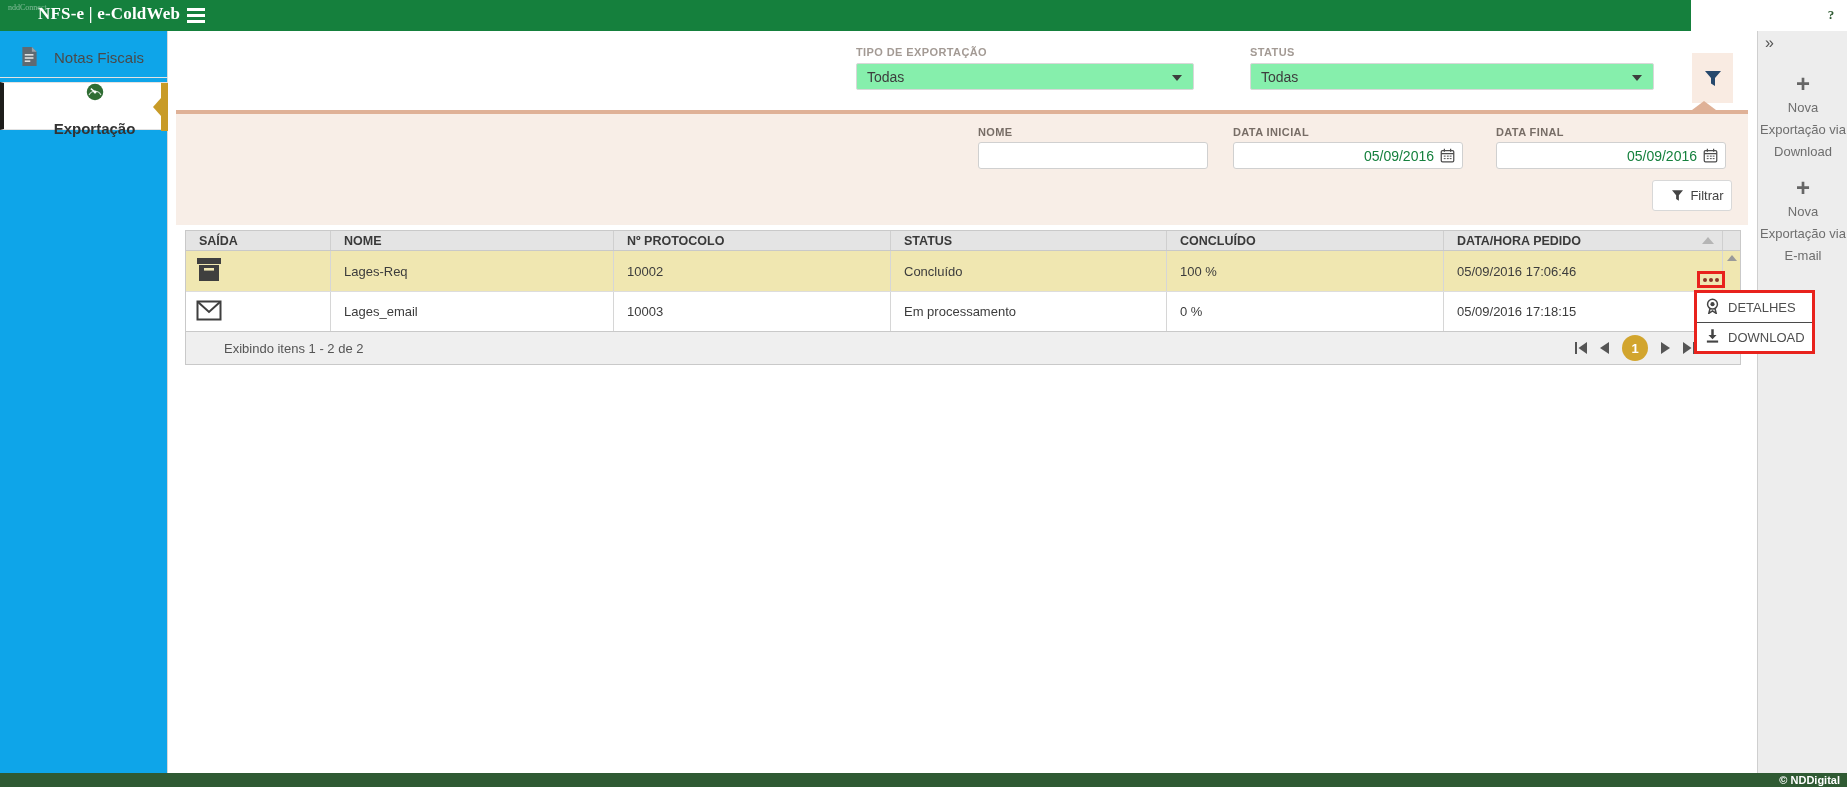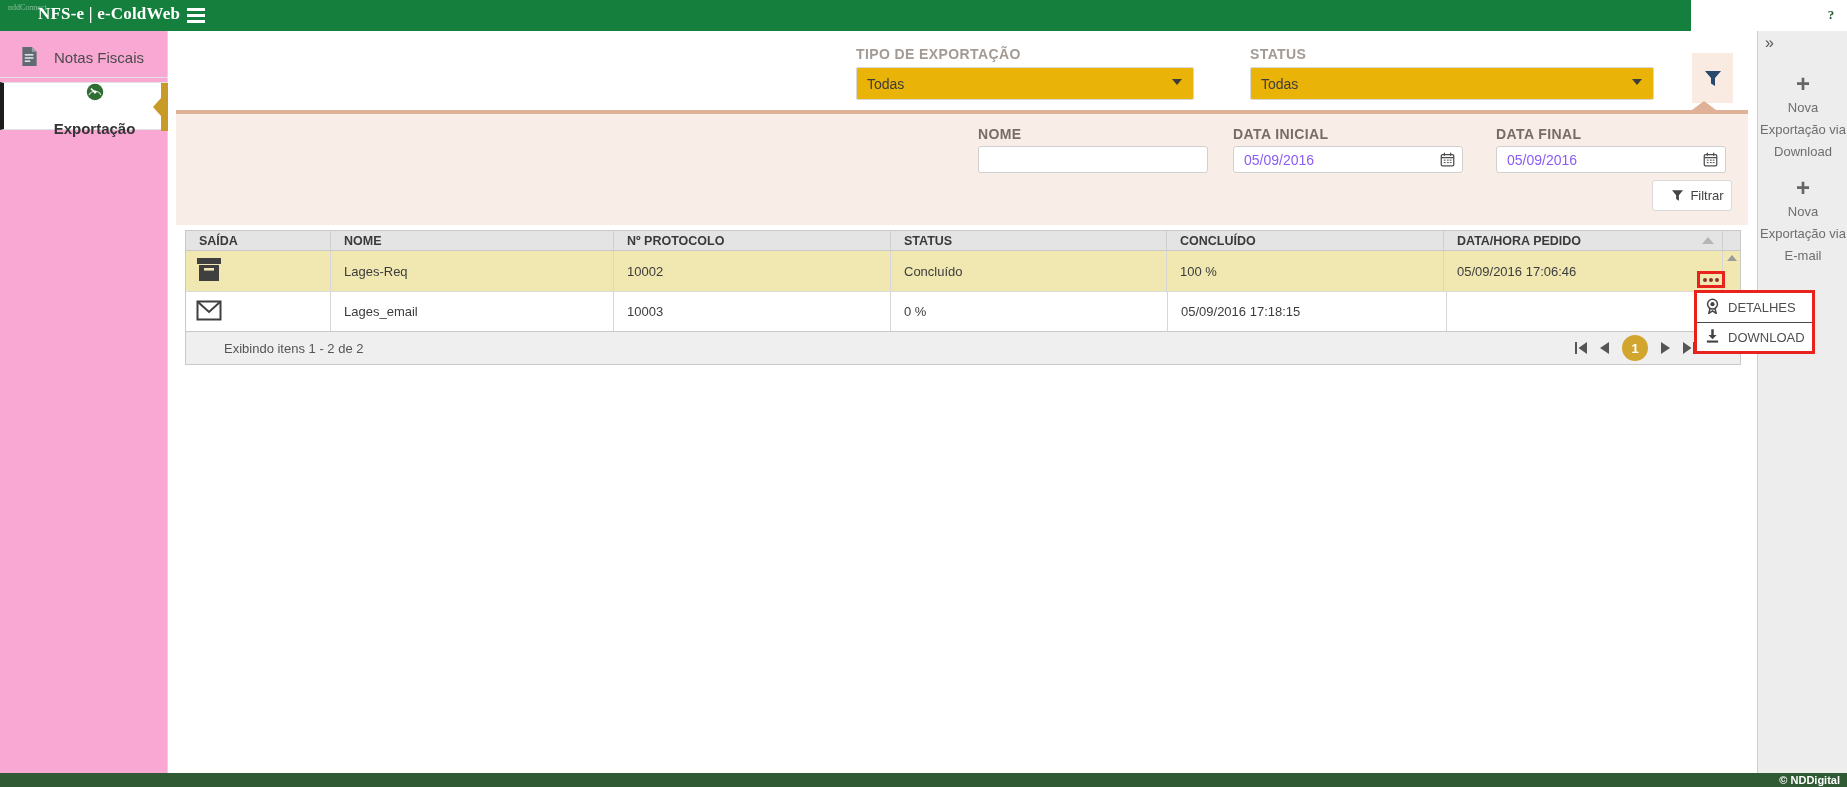--- a/index.html
+++ b/index.html
@@ -16,55 +16,55 @@
   .tb-expand { left:1694px; }
   .tb-person { left:1738px; }
   .tb-user { position:absolute; left:1766px; top:8px; font-size:13px; font-weight:bold; cursor:pointer; }
   .tb-caret { display:inline-block; margin-left:6px; width:0; height:0; border-left:4px solid transparent; border-right:4px solid transparent; border-top:5px solid #fff; vertical-align:middle; }
   .tb-help { position:absolute; left:1822px; top:6px; width:18px; height:18px; border-radius:50%; background:#fff; color:#2f5a33; font-size:13px; font-weight:bold; text-align:center; line-height:18px; cursor:pointer; }
 
   
   .bottombar { position:absolute; left:0; top:773px; width:1847px; height:14px; background:#2f5a33; color:#fff; font-size:11px; font-weight:bold; line-height:14px; text-align:right; padding-right:7px; }
 
   
-  .sidebar { position:absolute; left:0; top:31px; width:168px; height:742px; background:#f9a8d4; border-right:1px solid #d9d9d9; }
+  .sidebar { position:absolute; left:0; top:31px; width:168px; height:742px; background:#0ea5e9; border-right:1px solid #d9d9d9; }
   .side-item { position:absolute; left:0; width:168px; display:flex; align-items:center; gap:16px; padding-left:21px; font-size:15px; color:#4a4a4a; cursor:pointer; border-bottom:1px solid #e2e2e2; border-top:1px solid #e2e2e2; }
   .side-item.notas { top:7px; height:40px; border-top:none; }
   .side-item.active { top:51px; height:48px; background:#fff; border-left:4px solid #1d1d1b; padding-left:17px; color:#333; font-weight:bold;flex-direction:column; }
   .gold-marker { position:absolute; right:-1px; top:0; width:8px; height:48px; background:#c89b27; }
   .gold-marker::before { content:""; position:absolute; left:-8px; top:50%; margin-top:-9px; width:0; height:0; border-top:9px solid transparent; border-bottom:9px solid transparent; border-right:8px solid #c89b27; }
 
   
   .rightpanel { position:absolute; left:1757px; top:31px; width:90px; height:742px; background:#ededed; border-left:1px solid #cfcfcf; }
   .rp-collapse { position:absolute; left:7px; top:3px; font-size:16px; color:#555; cursor:pointer; }
   .rp-actions { position:absolute; top:40px; left:0; width:90px; display:flex; flex-direction:column; gap:12px; }
   .rp-action { width:100%; text-align:center; color:#6e6e6e; font-size:13px; line-height:22px; cursor:pointer; }
   .rp-plus { display:block; font-size:24px; line-height:26px; color:#666; font-weight:bold; }
 
   
   .main { position:absolute; left:168px; top:31px; width:1589px; height:742px; background:#fff; }
 
   .dd-group { position:absolute; }
   .dd-tipo { left:688px; top:15px; width:338px; }
   .dd-status { left:1082px; top:15px; width:404px; }
-  .dd-label, .f-label { font-size:14px; font-weight:bold; color:#a39a94; letter-spacing:.4px; }
-  .select { position:relative; margin-top:5px; height:33px; width:100%; background:#eab308; border:1px solid #d8d8d8; border-radius:2px; display:flex; align-items:center; padding:0 10px; font-size:14px; color:#3d3d3d; cursor:pointer; }
+  .dd-label, .f-label { font-size:11px; font-weight:bold; color:#a39a94; letter-spacing:.4px; }
+  .select { position:relative; margin-top:5px; height:27px; width:100%; background:#86efac; border:1px solid #d8d8d8; border-radius:2px; display:flex; align-items:center; padding:0 10px; font-size:14px; color:#3d3d3d; cursor:pointer; }
   .select .caret { position:absolute; right:11px; top:11px; width:0; height:0; border-left:5px solid transparent; border-right:5px solid transparent; border-top:6px solid #3d3d3d; }
 
   .filter-toggle { position:absolute; left:1524px; top:22px; width:41px; height:50px; background:#f9ebe2; display:flex; align-items:center; justify-content:center; cursor:pointer; }
 
   .filter-panel { position:absolute; left:8px; top:79px; width:1572px; height:115px; background:#f8eee7; border-top:4px solid #dfb197; }
   .notch { position:absolute; left:1516px; top:-13px; width:0; height:0; border-left:12px solid transparent; border-right:12px solid transparent; border-bottom:9px solid #dfb197; }
   .f-group { position:absolute; top:12px; width:230px; }
   .f-nome { left:802px; }
   .f-di { left:1057px; }
   .f-df { left:1320px; }
   .f-label { color:#776d66; }
   .f-input-wrap { position:relative; margin-top:4px; }
-  .f-input { width:230px; height:27px; border:1px solid #d0d0d0; border-radius:3px; background:#fff; font-family:"Liberation Sans", sans-serif; font-size:14px; color:#8b5cf6; padding:0 28px 0 10px; }
+  .f-input { width:230px; height:27px; border:1px solid #d0d0d0; border-radius:3px; background:#fff; font-family:"Liberation Sans", sans-serif; font-size:14px; color:#15803d; padding:0 28px 0 10px;text-align:right; }
   .cal-icon { position:absolute; right:8px; top:6px; cursor:pointer; }
   .filtrar-btn { position:absolute; left:1476px; top:66px; width:80px; height:31px; background:#fff; border:1px solid #d8d8d8; border-radius:3px; display:flex; align-items:center; justify-content:center; gap:7px; font-size:13px; color:#444; cursor:pointer;padding-left:12px; }
 
   
   .table { position:absolute; left:17px; top:199px; width:1556px; border:1px solid #c9c9c9; background:#fff; }
   .thead { display:flex; height:20px; background:#e4e4e4; border-bottom:1px solid #c9c9c9; }
   .th { display:flex; align-items:center; padding-left:13px; font-size:12.5px; font-weight:bold; color:#3a3a3a; border-right:1px solid #cfcfcf; }
   .tr { display:flex; height:40px; }
   .tr.highlight { background:#f0e7b1; }
   .tr.plain { background:#fff; border-top:1px solid #ddd; }
@@ -253,20 +253,21 @@
         <div class="td c-saida saida-cell">
           <span>
             <svg width="26" height="21" viewBox="0 0 26 21" fill="none" stroke="#3f3f3f" stroke-width="2">
                 <rect x="1.5" y="1.5" width="23" height="18"></rect>
                 <path d="M2 2l11 10L24 2"></path>
               </svg>
           </span>
         </div>
         <div class="td c-nome">Lages_email</div>
         <div class="td c-proto">10003</div>
+        <div class="td c-status">Em processamento</div>
         <div class="td c-conc">0 %</div>
         <div class="td c-data">05/09/2016 17:18:15</div>
         <div class="td c-scroll"></div>
       </div>
 
       <div class="tfoot">
         <span>Exibindo itens 1 - 2 de 2</span>
         <div class="pager">
           <span class="pg-icon">
             <svg width="12" height="12" viewBox="0 0 12 12">

